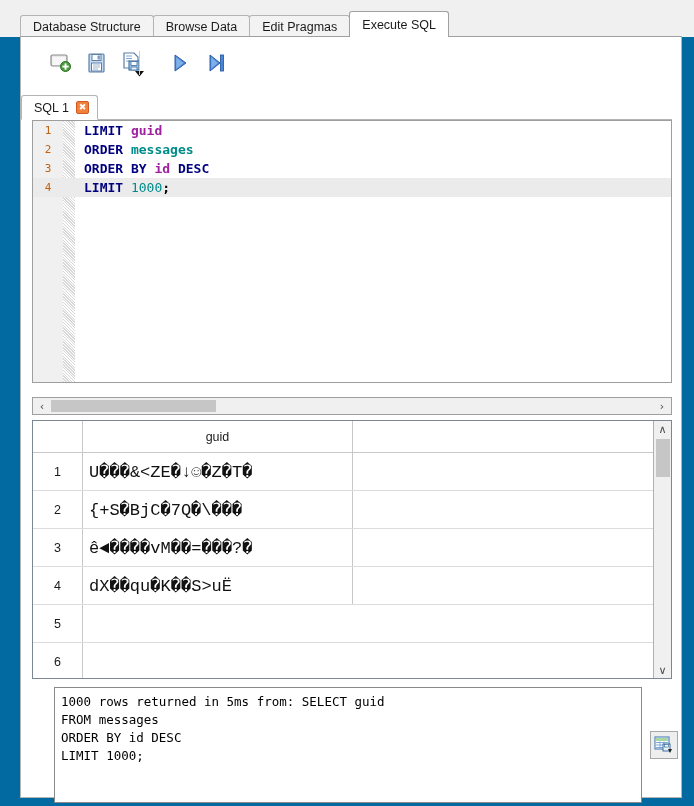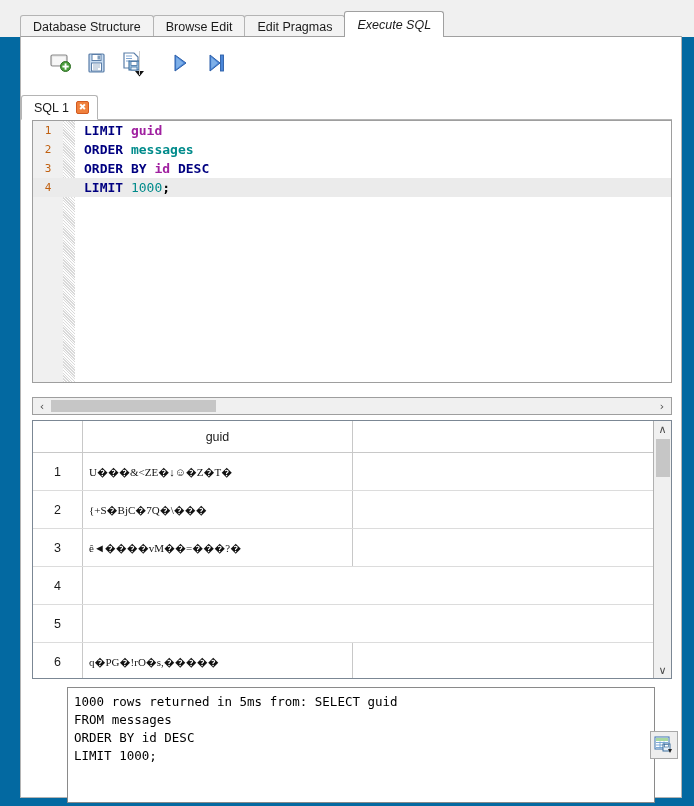--- a/index.html
+++ b/index.html
@@ -44,21 +44,20 @@
     margin-right: -1px;
     position: relative;
     white-space: nowrap;
   }
   .mtab.inactive { background: #f3f3f3; color: #1a1a1a; height: 22px; }
   .mtab.active {
     background: #ffffff;
     height: 26px;
     z-index: 4;
     border-color: #a0a0a0;
-    font-style: italic;
   }
 
   
   .panel {
     position: absolute;
     left: 20px; top: 27px;
     width: 662px; height: 762px;
     background: #ffffff;
     border: 1px solid #b4b4b4;
     border-top: 1px solid #a0a0a0;
@@ -239,23 +238,23 @@
     display: flex; align-items: center; justify-content: center;
     font-size: 12.5px;
     color: #1a1a1a;
     background: #ffffff;
   }
   .cell {
     flex: 0 0 270px;
     border-right: 1px solid #c8c8c8;
     display: flex; align-items: center;
     padding-left: 6px;
-    font-size: 11px;
+    font-size: 17px;
     color: #111111;
-    font-family: Liberation Serif, serif;
+    font-family: Liberation Mono, monospace;
     white-space: nowrap;
     overflow: hidden;
     background: #ffffff;
   }
   .cell-rest { flex: 1 1 auto; background: #ffffff; }
 
   
   .vscroll {
     position: absolute;
     right: 0; top: 0;
@@ -273,21 +272,21 @@
   .vscroll-thumb {
     position: absolute;
     left: 2px; top: 18px;
     width: 14px; height: 38px;
     background: #c6c6c6;
   }
 
   
   .msg-box {
     position: absolute;
-    left: 46px; top: 650px;
+    left: 33px; top: 650px;
     width: 588px; height: 116px;
     border: 1px solid #8a8a8a;
     background: #ffffff;
     padding: 5px 6px;
     font-family: "DejaVu Sans Mono", monospace;
     font-size: 12.5px;
     line-height: 18px;
     color: #000000;
     white-space: pre;
     overflow: hidden;
@@ -307,21 +306,21 @@
 <body>
 
 <div id="app">
 
   <div class="tabbar">
     <div class="tabbar-strip" id="main-tabs">
         <div class="mtab inactive">
           <span>Database Structure</span>
         </div>
         <div class="mtab inactive">
-          <span>Browse Edit</span>
+          <span>Browse Data</span>
         </div>
         <div class="mtab inactive">
           <span>Edit Pragmas</span>
         </div>
         <div class="mtab active">
           <span>Execute SQL</span>
         </div>
       </div>
   </div>
 
@@ -454,29 +453,29 @@
             <div class="cell">{+S�BjC�7Q�\���</div>
             <div class="cell-rest"></div>
           </div>
           <div class="gridrow">
             <div class="rownum">3</div>
             <div class="cell">ê◄����vM��=���?�</div>
             <div class="cell-rest"></div>
           </div>
           <div class="gridrow">
             <div class="rownum">4</div>
+            <div class="cell">dX��qu�K��S&gt;uË</div>
             <div class="cell-rest"></div>
           </div>
           <div class="gridrow">
             <div class="rownum">5</div>
             <div class="cell-rest"></div>
           </div>
           <div class="gridrow">
             <div class="rownum">6</div>
-            <div class="cell">q�PG�!rO�s,�����</div>
             <div class="cell-rest"></div>
           </div>
         </div>
       <div class="vscroll">
         <div class="vscroll-arrow" style="top:0">∧</div>
         <div class="vscroll-thumb"></div>
         <div class="vscroll-arrow" style="bottom:0">∨</div>
       </div>
     </div>
 

